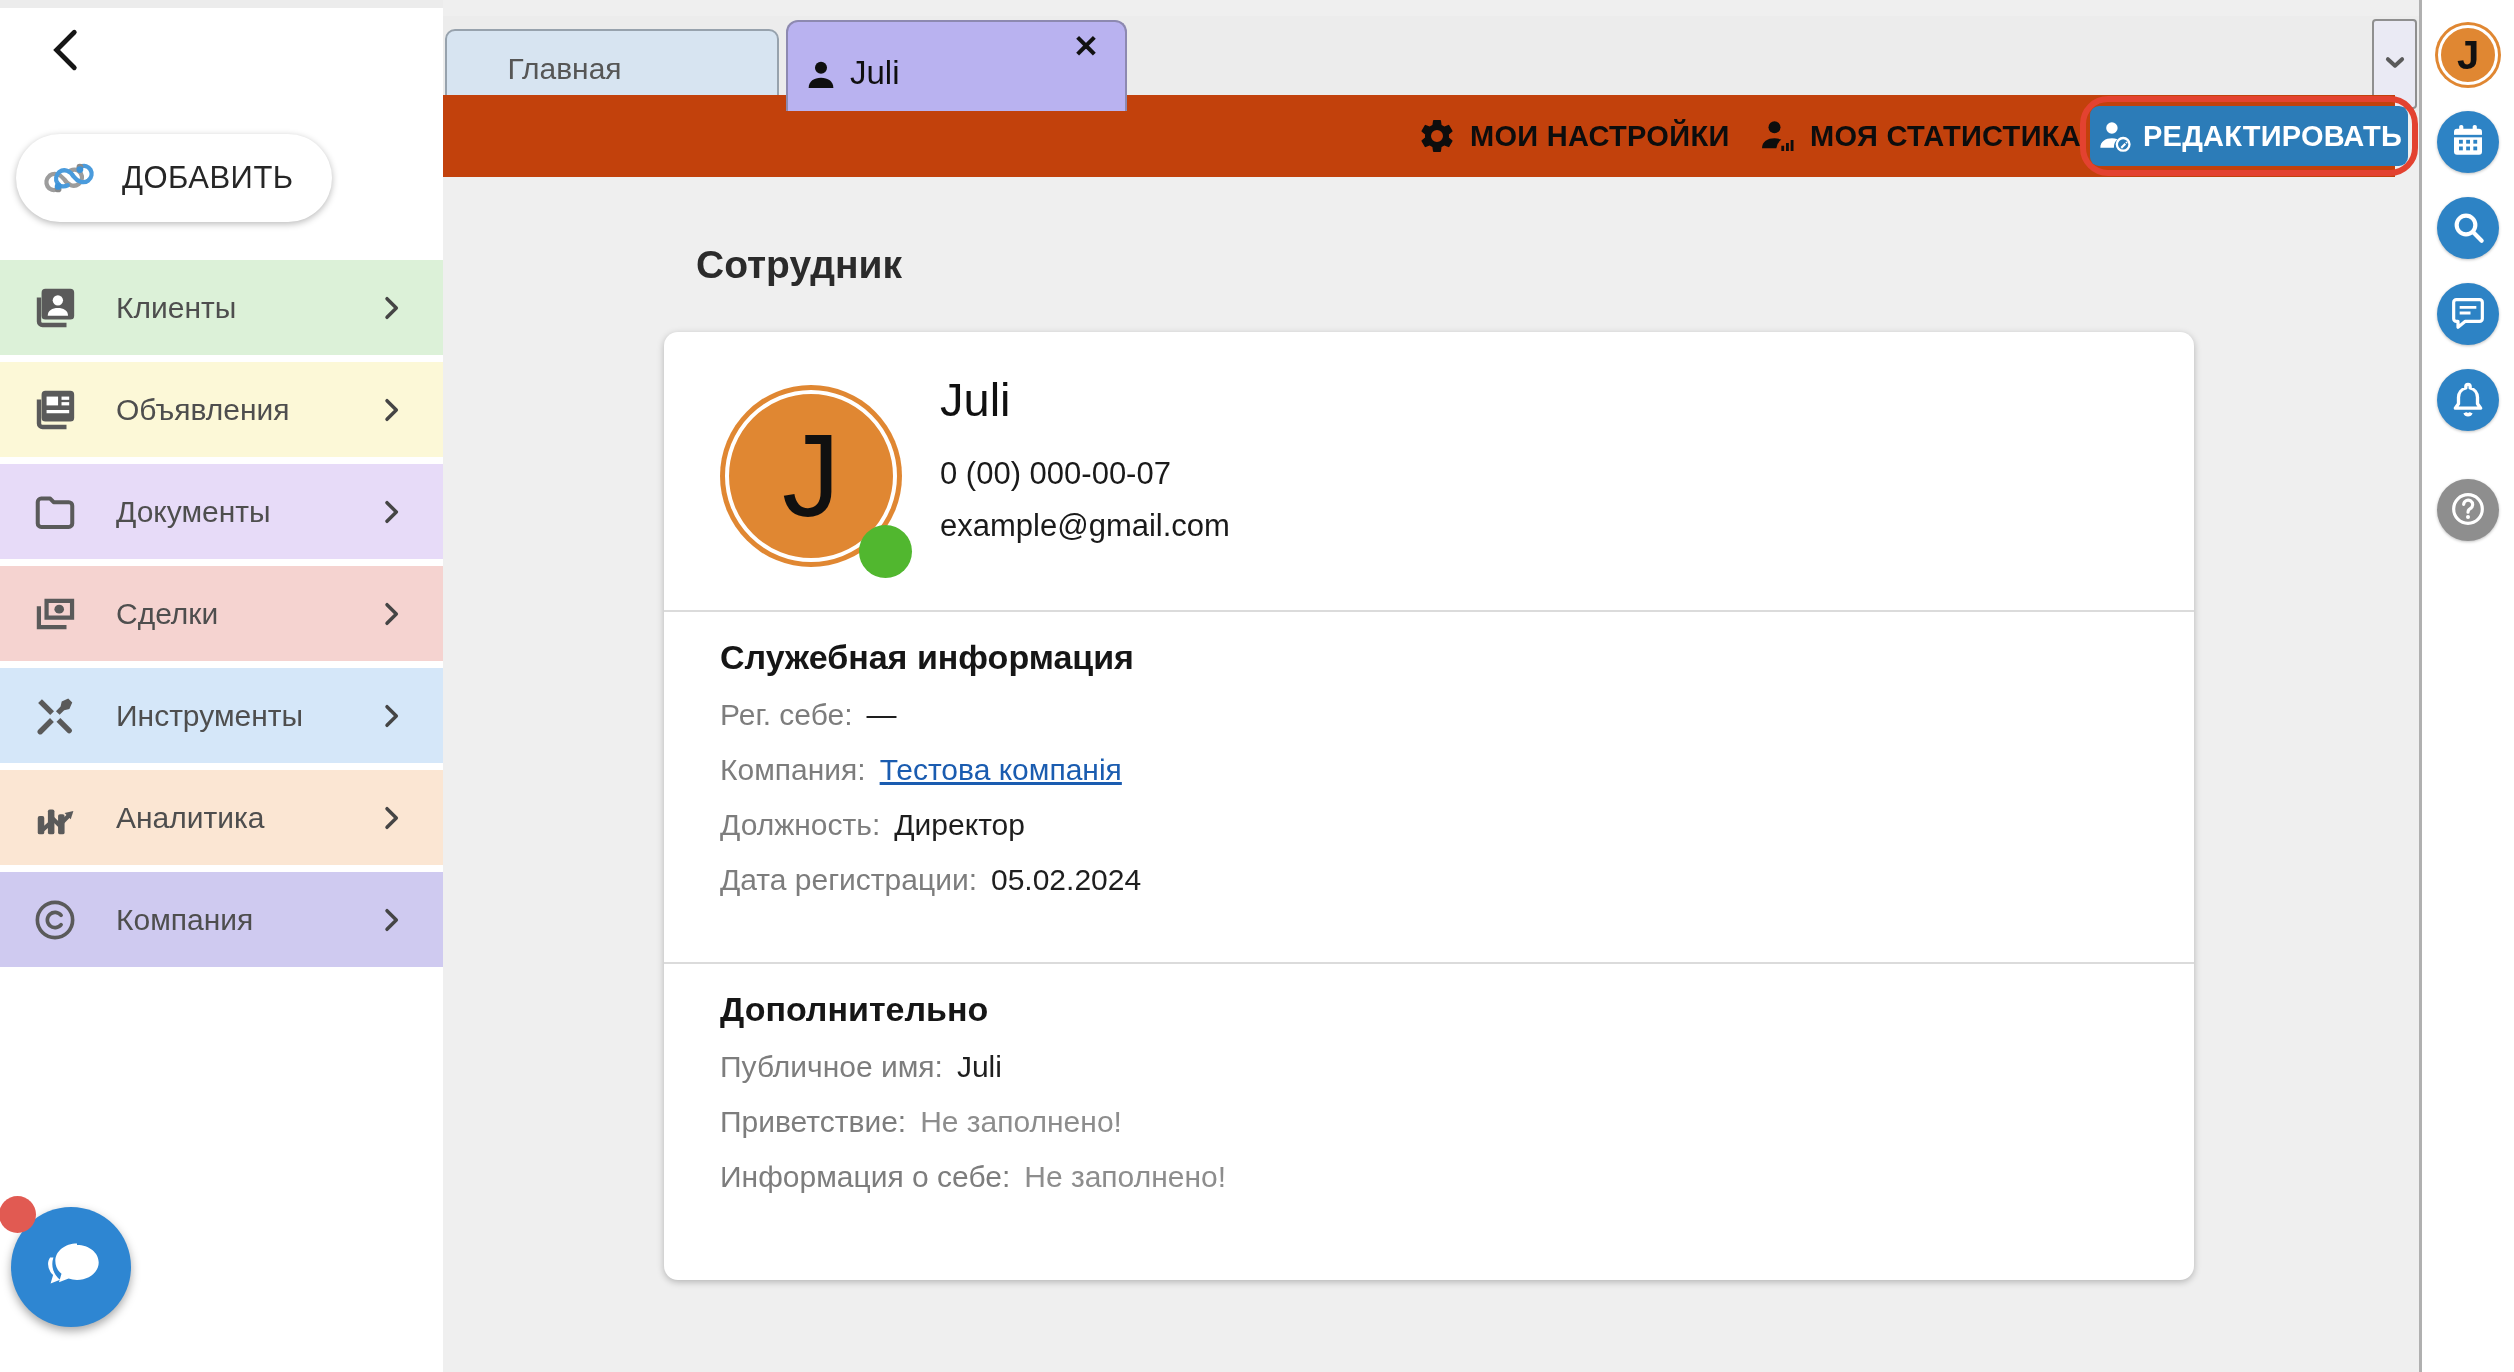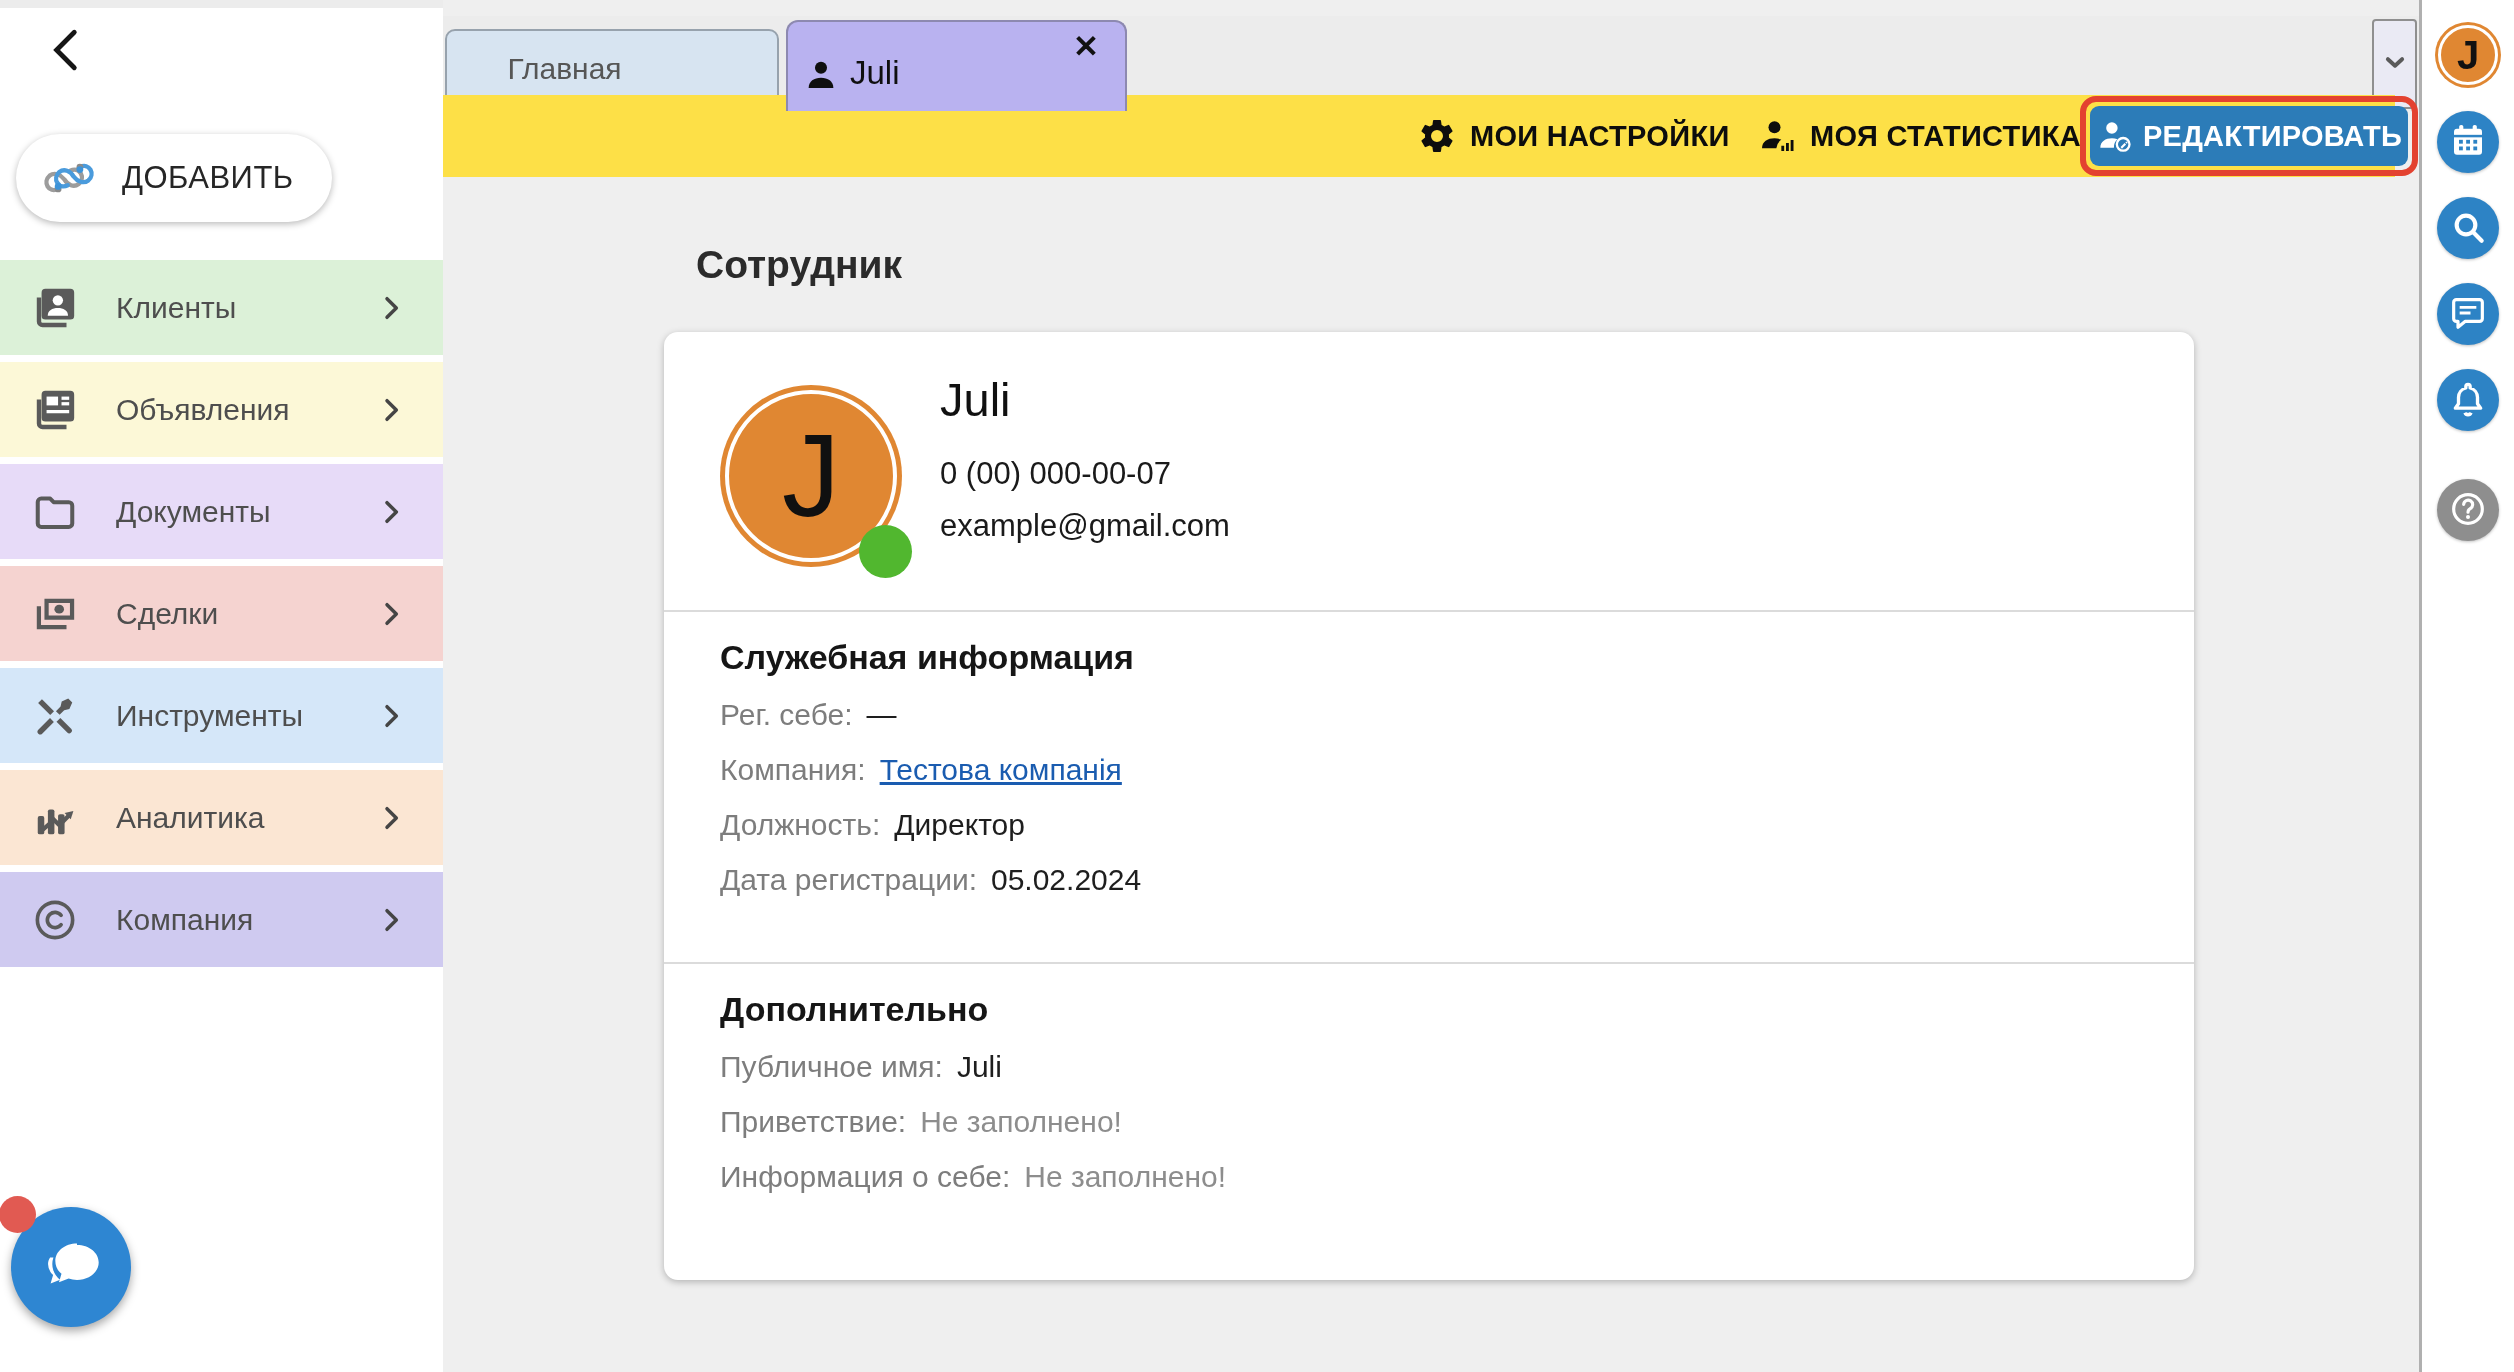--- a/index.html
+++ b/index.html
@@ -36,28 +36,28 @@
     border-radius:12px 12px 0 0;box-sizing:border-box;cursor:pointer;z-index:2;}
   .ti-person{position:absolute;left:14px;top:34px;width:38px;height:38px;}
   .ti-person svg{width:100%;height:100%;}
   .ti-label{position:absolute;left:62px;top:32px;font-size:33px;color:#0f0f0f;}
   .tab-close{position:absolute;right:26px;top:8px;font-size:31px;font-weight:700;color:#111;cursor:pointer;line-height:1.1;}
   .tab-dropdown{position:absolute;left:1929px;top:3px;width:45px;height:90px;background:#eaeaf4;border:2px solid #8f8f8f;border-radius:4px;
     box-sizing:border-box;display:flex;align-items:center;justify-content:center;cursor:pointer;}
   .tab-dropdown svg{width:34px;height:34px;}
 
   
-  .toolbar{position:absolute;left:443px;top:95px;width:1952px;height:82px;background:#fde047;}
+  .toolbar{position:absolute;left:443px;top:95px;width:1952px;height:82px;background:#c2410c;}
   .tb-item{position:absolute;top:0;height:82px;display:flex;align-items:center;gap:13px;cursor:pointer;background:none;border:none;padding:0;}
   .tb-item .tb-ic{width:40px;height:40px;}
   .tb-item .tb-ic svg{width:100%;height:100%;display:block;}
   .tb-item span{font-size:29px;font-weight:700;color:#0d0d0d;letter-spacing:.3px;white-space:nowrap;}
   .tb-settings{left:974px;}
   .tb-stats{left:1314px;text-align:right;}
-  .edit-box{position:absolute;left:1637px;top:1px;width:338px;height:80px;border:6px solid #e34230;border-radius:16px;box-sizing:border-box;padding:4px;}
+  .edit-box{position:absolute;left:1637px;top:1px;width:338px;height:80px;border:6px solid #e34230;border-radius:28px;box-sizing:border-box;padding:4px;}
   .edit-btn{width:100%;height:100%;background:#2c7cb8;border:none;border-radius:9px;display:flex;align-items:center;justify-content:center;gap:10px;cursor:pointer;}
   .edit-btn .tb-ic{width:42px;height:42px;}
   .edit-btn .tb-ic svg{width:100%;height:100%;display:block;}
   .edit-btn span{font-size:29px;font-weight:700;color:#ffffff;letter-spacing:.2px;white-space:nowrap;}
 
   
   .content{position:absolute;left:443px;top:177px;width:1976px;height:1195px;background:#efefef;}
   .page-title{position:absolute;left:253px;top:66px;margin:0;font-size:39px;font-weight:700;color:#2b2b2b;}
   .card{position:absolute;left:221px;top:155px;width:1530px;height:948px;background:#fff;border-radius:14px;
     box-shadow:0 2px 7px rgba(0,0,0,.25);box-sizing:border-box;}

